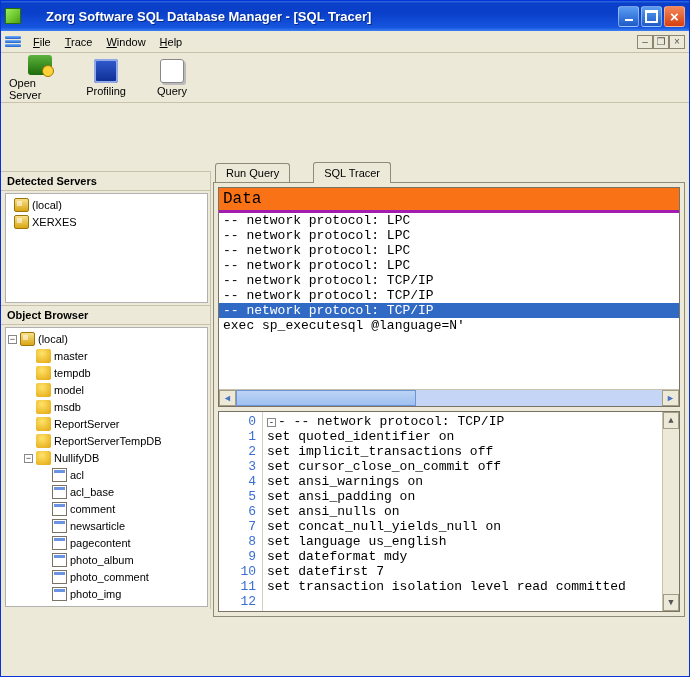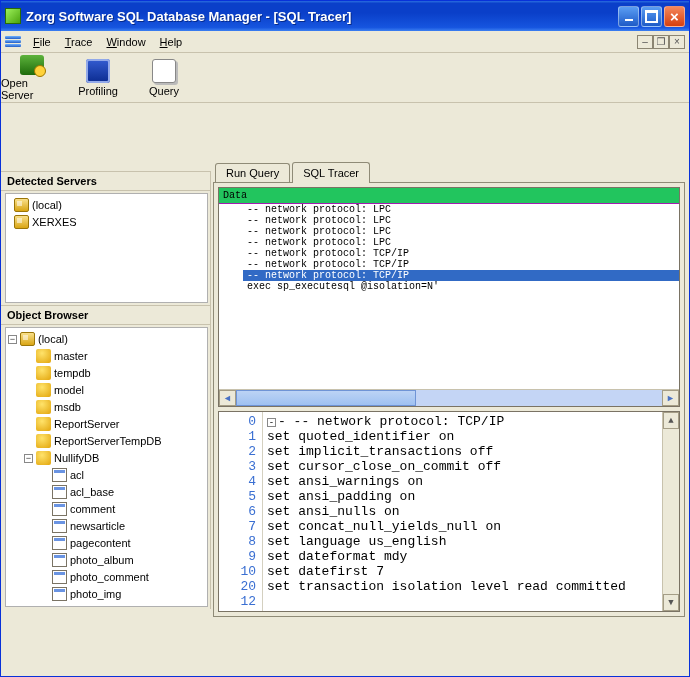--- a/index.html
+++ b/index.html
@@ -21,21 +21,21 @@
     padding: 0 4px;
     color: #fff;
     font-weight: bold;
     font-size: 13px;
   }
   .titlebar .app-icon {
     width: 16px; height: 16px; margin-right: 5px;
     background: linear-gradient(135deg,#9cf05a,#4aa30e);
     border: 1px solid #2a6c05;
   }
-  .titlebar .title-text { flex: 1; text-shadow: 1px 1px #062a8b; }
+  .titlebar .title-text { flex: 1; text-shadow: 1px 1px #062a8b; margin-left: 20px; }
   .titlebar .winbtns { display: flex; gap: 2px; }
   .winbtn {
     width: 21px; height: 21px; border-radius: 3px;
     border: 1px solid #fff6; display:flex; align-items:center; justify-content:center;
     color:#fff; font-weight:bold; font-size:11px;
   }
   .winbtn.min, .winbtn.max { background: linear-gradient(#5a9df3,#1e5bc7); }
   .winbtn.close { background: linear-gradient(#f4875b,#d63f0f); }
   .winbtn.min::before{content:"";width:8px;height:2px;background:#fff;margin-top:8px;}
   .winbtn.max::before{content:"";width:9px;height:8px;border:2px solid #fff;border-top-width:3px;}
@@ -54,21 +54,21 @@
   .menuitem { padding: 2px 6px; }
   .menuitem u { text-decoration: underline; }
   .mdibtns { margin-left:auto; display:flex; gap:0; }
   .mdibtn {
     width:16px;height:14px;border:1px solid #8b8572;background:#ece9d8;
     display:flex;align-items:center;justify-content:center;font-size:10px;color:#555;
   }
 
   
   .toolbar {
-    height: 50px; display:flex; align-items:center; gap: 4px; padding: 2px 0;
+    height: 50px; display:flex; align-items:center; gap: 4px; padding: 2px 8px;
     border-bottom: 1px solid #c8c2ad;
   }
   .toolbtn {
     display:flex;flex-direction:column;align-items:center;justify-content:center;
     width:62px;height:46px;gap:2px;
   }
   .toolbtn .ticon{width:24px;height:24px;border-radius:3px;}
   .ticon.server{background:linear-gradient(#5db33c,#1e6b0b);position:relative;}
   .ticon.server::after{content:"";position:absolute;right:-2px;bottom:-2px;width:10px;height:10px;border-radius:50%;background:#ffd23a;border:1px solid #a07800;}
   .ticon.profiling{background:linear-gradient(#345dd2,#0b2b8f);box-shadow:0 0 0 2px #92a9e9 inset;}
@@ -104,43 +104,43 @@
   .icon-sm{width:15px;height:14px;margin-right:3px;flex-shrink:0;}
   .icon-server-sm{background:linear-gradient(#f9e08a,#d9a514);border:1px solid #9b7608;border-radius:2px;position:relative;}
   .icon-server-sm::after{content:"";position:absolute;left:2px;top:2px;width:5px;height:5px;background:#fff8;}
   .icon-db{background:radial-gradient(circle at 40% 30%, #ffe36b, #e2a50c);border-radius:2px;}
   .icon-table{background:#fff;border:1px solid #7a7364;}
   .icon-table::before{content:"";display:block;height:3px;background:#6a94e2;margin:1px;}
   .spacer{display:inline-block;flex-shrink:0;}
 
   
   .rightcol { flex:1; display:flex; flex-direction:column; padding: 2px 4px 4px 2px; }
-  .tabs { display:flex; align-items:flex-end; height:22px; margin-left:2px; }
+  .tabs { display:flex; align-items:flex-end; height:22px; margin-left:2px;gap:21px; }
   .tab {
     padding:3px 10px; border:1px solid #8f8b77; border-bottom:none;
     background:#ece9d8; margin-right:2px; border-radius:3px 3px 0 0;
     position:relative;
   }
   .tab.active { background:#ece9d8; z-index:2; padding-top:4px; padding-bottom:4px; margin-bottom:-1px; }
   .tabbody {
     flex:1; border:1px solid #8f8b77; background:#ece9d8;
     display:flex; flex-direction:column; padding:4px;
   }
 
   .datapane {
     height: 220px; background:#fff; border:1px solid #7a7364;
     display:flex; flex-direction:column;
   }
   .datapane-head {
-    padding:2px 4px; border-bottom:1px solid #a21caf;
-    font-family: "Courier New", monospace; font-size:10px; background:#22c55e;
+    padding:2px 4px; border-bottom:3px solid #a21caf;
+    font-family: "Courier New", monospace; font-size:16px; background:#f97316;
   }
   .datapane-body {
-    font-family: "Courier New", monospace; font-size:10px;
-    overflow:hidden; flex:1;margin-left:24px;
+    font-family: "Courier New", monospace; font-size:13px;
+    overflow:hidden; flex:1;
   }
   .datarow{padding:0 4px;}
   .datarow.sel{background:#316ac5;color:#fff;}
 
   .hscroll {
     height:17px; display:flex; align-items:stretch; background:#ece9d8;
     border-top:1px solid #c8c2ad;
   }
   .hscroll .btn{width:17px;border:1px solid #a49d86;background:#ece9d8;display:flex;align-items:center;justify-content:center;color:#4a72c5;font-size:9px;}
   .hscroll .track{flex:1;background:#c4d5f5;}
@@ -336,21 +336,21 @@
       <div class="datapane">
         <div class="datapane-head">Data</div>
         <div class="datapane-body" id="data-rows">
             <div class="datarow">-- network protocol: LPC</div>
             <div class="datarow">-- network protocol: LPC</div>
             <div class="datarow">-- network protocol: LPC</div>
             <div class="datarow">-- network protocol: LPC</div>
             <div class="datarow">-- network protocol: TCP/IP</div>
             <div class="datarow">-- network protocol: TCP/IP</div>
             <div class="datarow sel">-- network protocol: TCP/IP</div>
-            <div class="datarow">exec sp_executesql @isolation=N'</div>
+            <div class="datarow">exec sp_executesql @language=N'</div>
           </div>
         <div class="hscroll">
           <div class="btn">◄</div>
           <div class="track">
               <div class="thumb"></div>
             </div>
           <div class="btn">►</div>
         </div>
       </div>
       <div class="codepane">
@@ -359,21 +359,21 @@
             <div>1</div>
             <div>2</div>
             <div>3</div>
             <div>4</div>
             <div>5</div>
             <div>6</div>
             <div>7</div>
             <div>8</div>
             <div>9</div>
             <div>10</div>
-            <div>20</div>
+            <div>11</div>
             <div>12</div>
           </div>
         <div class="code" id="code"><div><span style="border:1px solid #888;display:inline-block;width:9px;height:9px;text-align:center;line-height:8px;font-size:9px;margin-right:2px;">-</span>- -- network protocol: TCP/IP</div><div>set quoted_identifier on</div><div>set implicit_transactions off</div><div>set cursor_close_on_commit off</div><div>set ansi_warnings on</div><div>set ansi_padding on</div><div>set ansi_nulls on</div><div>set concat_null_yields_null on</div><div>set language us_english</div><div>set dateformat mdy</div><div>set datefirst 7</div><div>set transaction isolation level read committed</div><div></div></div>
         <div class="vscroll">
           <div class="vbtn">▲</div>
           <div class="vtbody"></div>
           <div class="vbtn">▼</div>
         </div>
       </div>
     </div>

